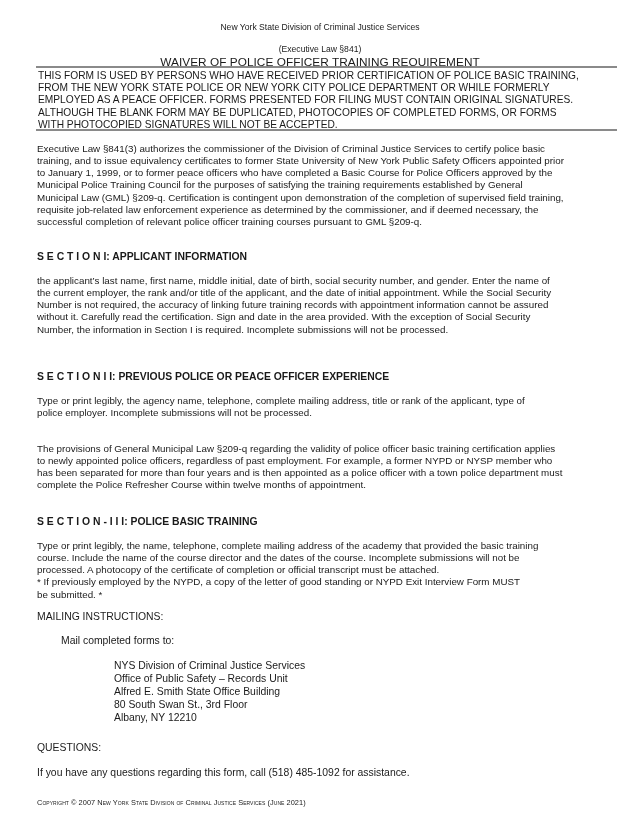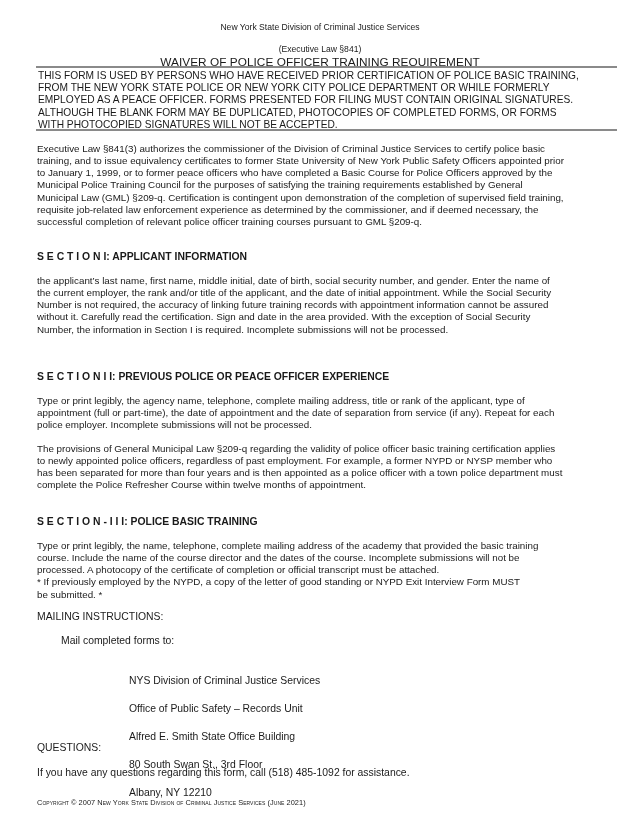--- a/index.html
+++ b/index.html
@@ -15,21 +15,21 @@
             border-top: 2px solid #8a8a8a; border-bottom: 2px solid #8a8a8a;
             padding: 2px 0 1px 2px; font-size: 10.2px; line-height: 12.2px;
             box-sizing: border-box; height: 65px; }
   .notice p { margin: 0; white-space: nowrap; }
 
   .para { position: absolute; left: 37px; font-size: 9.8px; line-height: 12.15px; width: 590px; }
   .para p { margin: 0; white-space: nowrap; }
   .sec { position: absolute; left: 37px; font-size: 10.4px; white-space: nowrap; font-weight: bold; }
   .plain { position: absolute; left: 37px; font-size: 10.4px; white-space: nowrap; }
   .address { position: absolute; left: 113px; top: 659px; font-size: 10.4px; line-height: 11.9px; }
-  .address p { margin: 16px; white-space: nowrap; }
+  .address p { margin: 1px; white-space: nowrap; }
   .footer { position: absolute; left: 37px; top: 798px; font-size: 7.4px; font-variant: small-caps;
             white-space: nowrap; letter-spacing: 0.05px; }
 </style>
 </head>
 <body>
 
 <div class="page">
 
   <div class="hdr hdr-agency">New York State Division of Criminal Justice Services</div>
   <div class="hdr hdr-title">WAIVER OF POLICE OFFICER TRAINING REQUIREMENT</div>
@@ -58,21 +58,20 @@
     <p>the applicant’s last name, first name, middle initial, date of birth, social security number, and gender. Enter the name of</p>
     <p>the current employer, the rank and/or title of the applicant, and the date of initial appointment. While the Social Security</p>
     <p>Number is not required, the accuracy of linking future training records with appointment information cannot be assured</p>
     <p>without it. Carefully read the certification. Sign and date in the area provided. With the exception of Social Security</p>
     <p>Number, the information in Section I is required. Incomplete submissions will not be processed.</p>
   </div>
 
   <div class="sec" style="top:371px;">S E C T I O N I I: PREVIOUS POLICE OR PEACE OFFICER EXPERIENCE</div>
   <div class="para" style="top:395px;">
     <p>Type or print legibly, the agency name, telephone, complete mailing address, title or rank of the applicant, type of</p>
-    <p>appointment (full or part-time), the date of appointment and the date of separation from service (if any). Repeat for each</p>
     <p>police employer. Incomplete submissions will not be processed.</p>
   </div>
   <div class="para" style="top:443px;">
     <p>The provisions of General Municipal Law §209-q regarding the validity of police officer basic training certification applies</p>
     <p>to newly appointed police officers, regardless of past employment. For example, a former NYPD or NYSP member who</p>
     <p>has been separated for more than four years and is then appointed as a police officer with a town police department must</p>
     <p>complete the Police Refresher Course within twelve months of appointment.</p>
   </div>
 
   <div class="sec" style="top:516px;">S E C T I O N - I I I: POLICE BASIC TRAINING</div>

